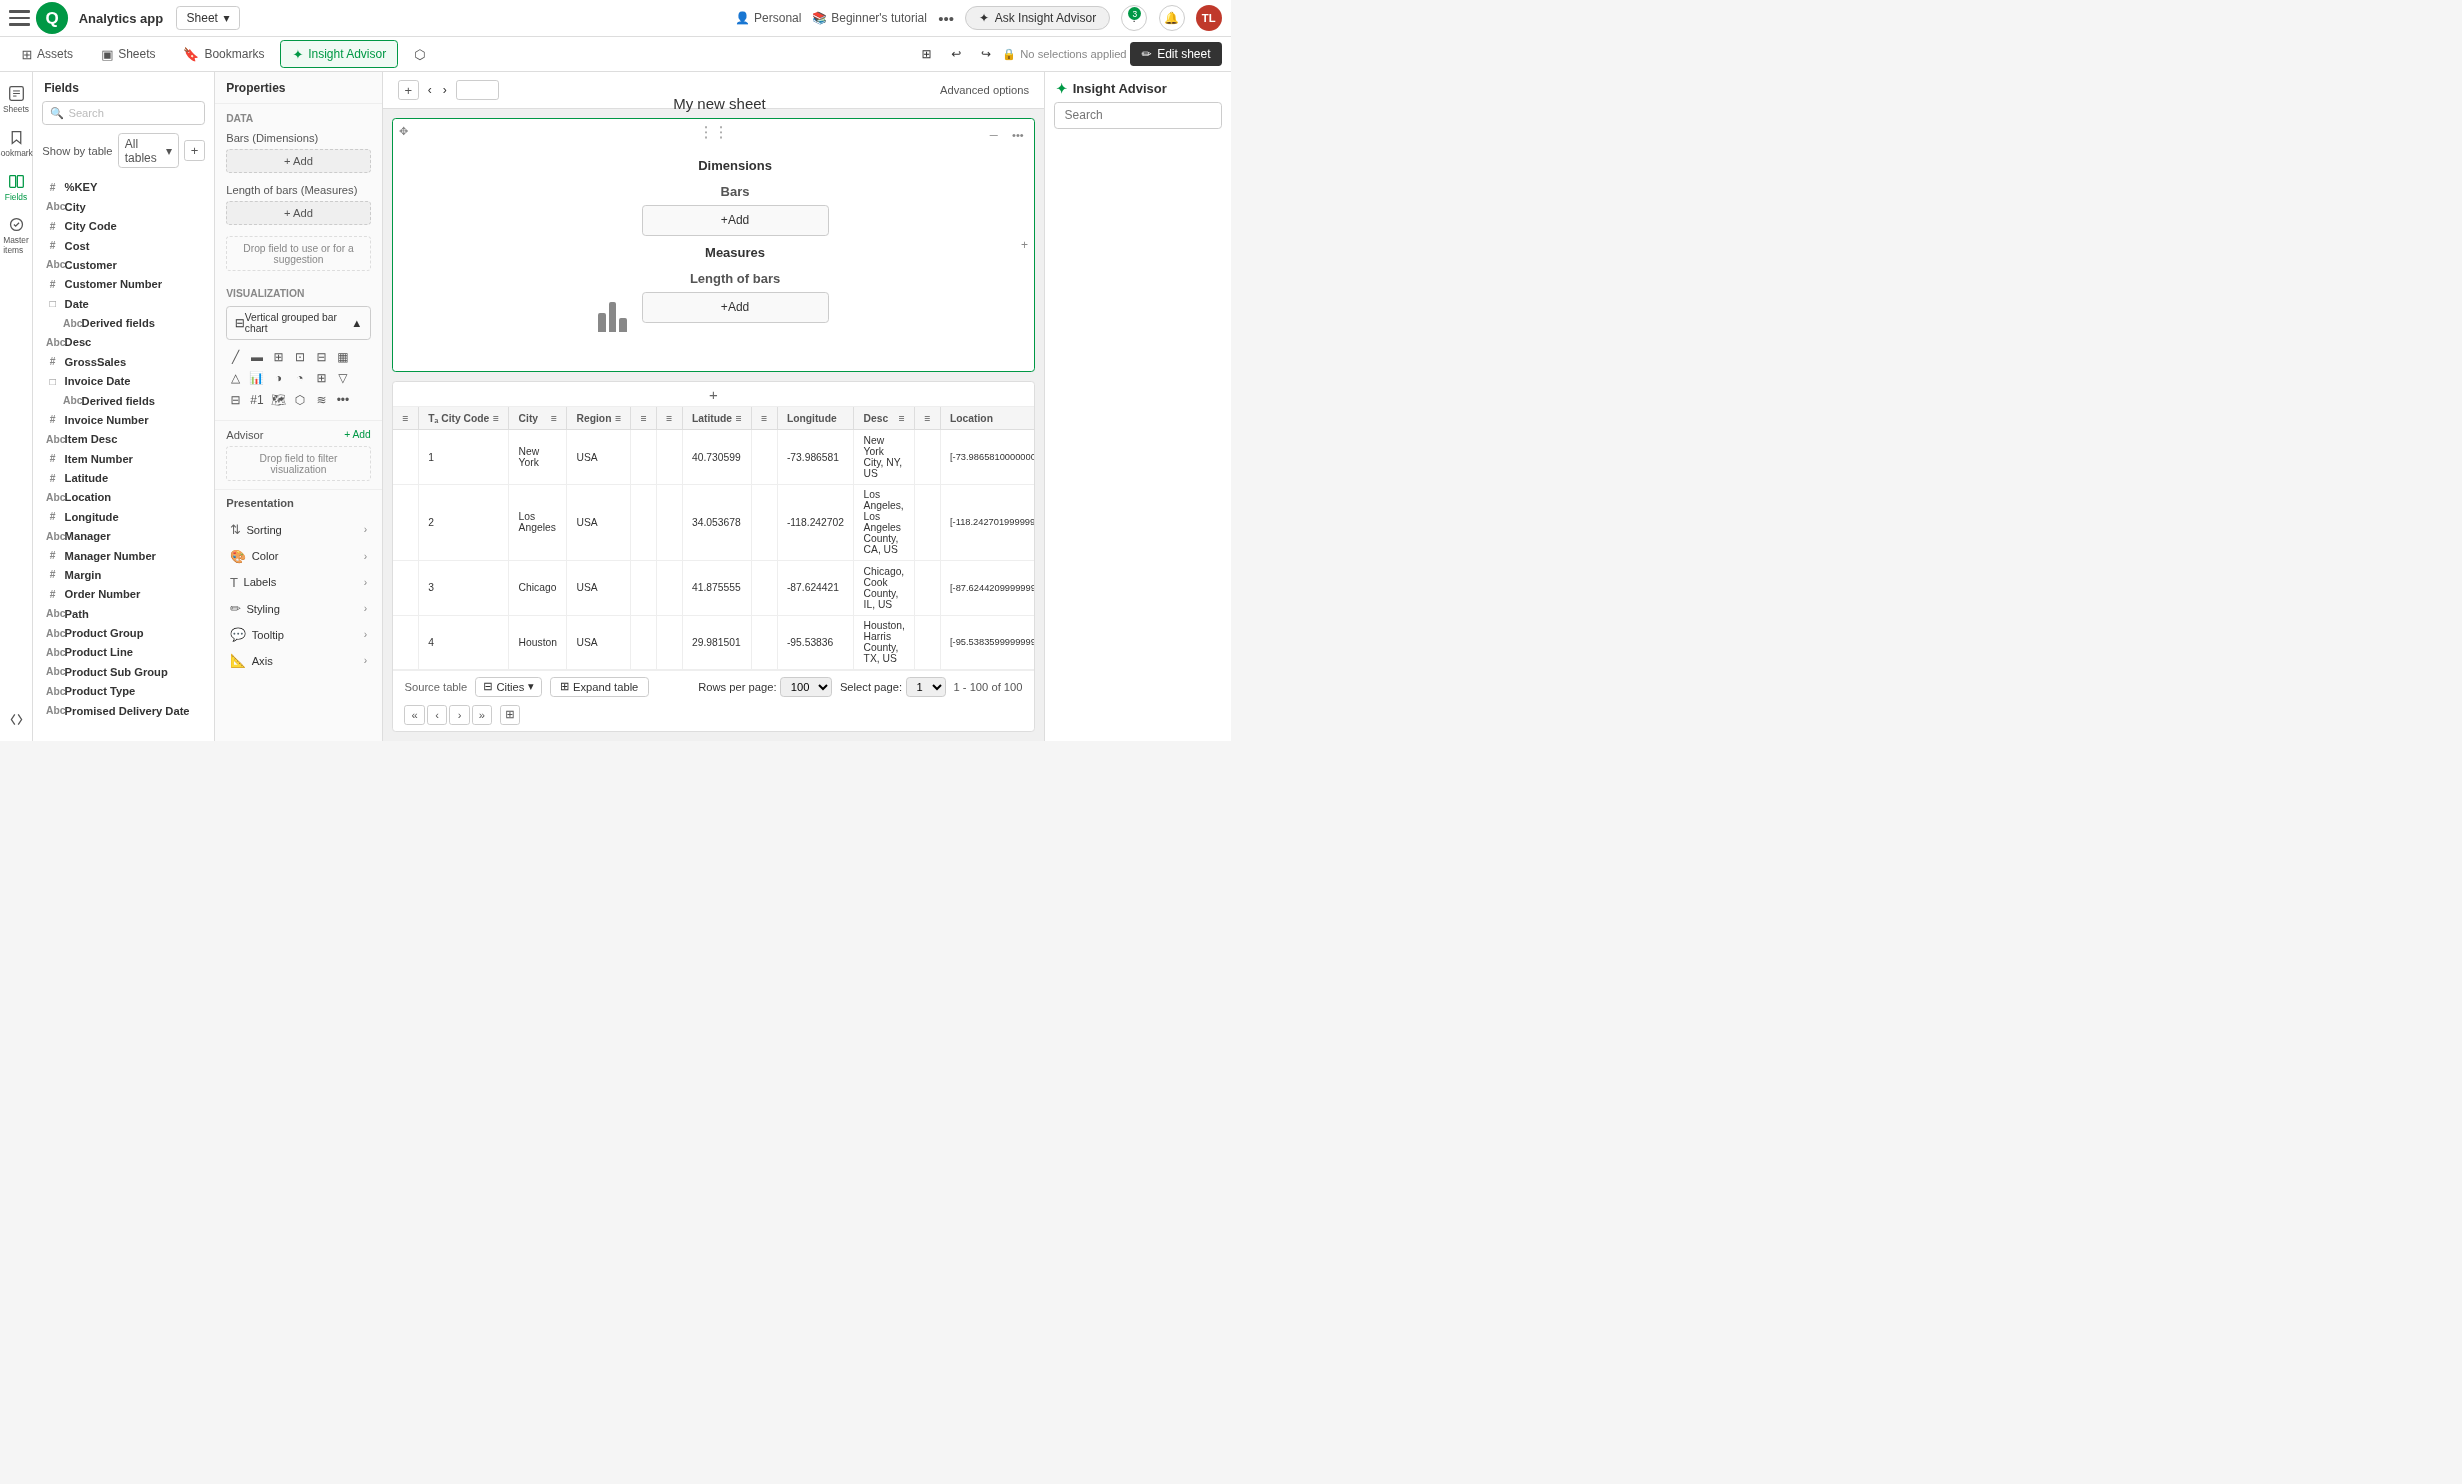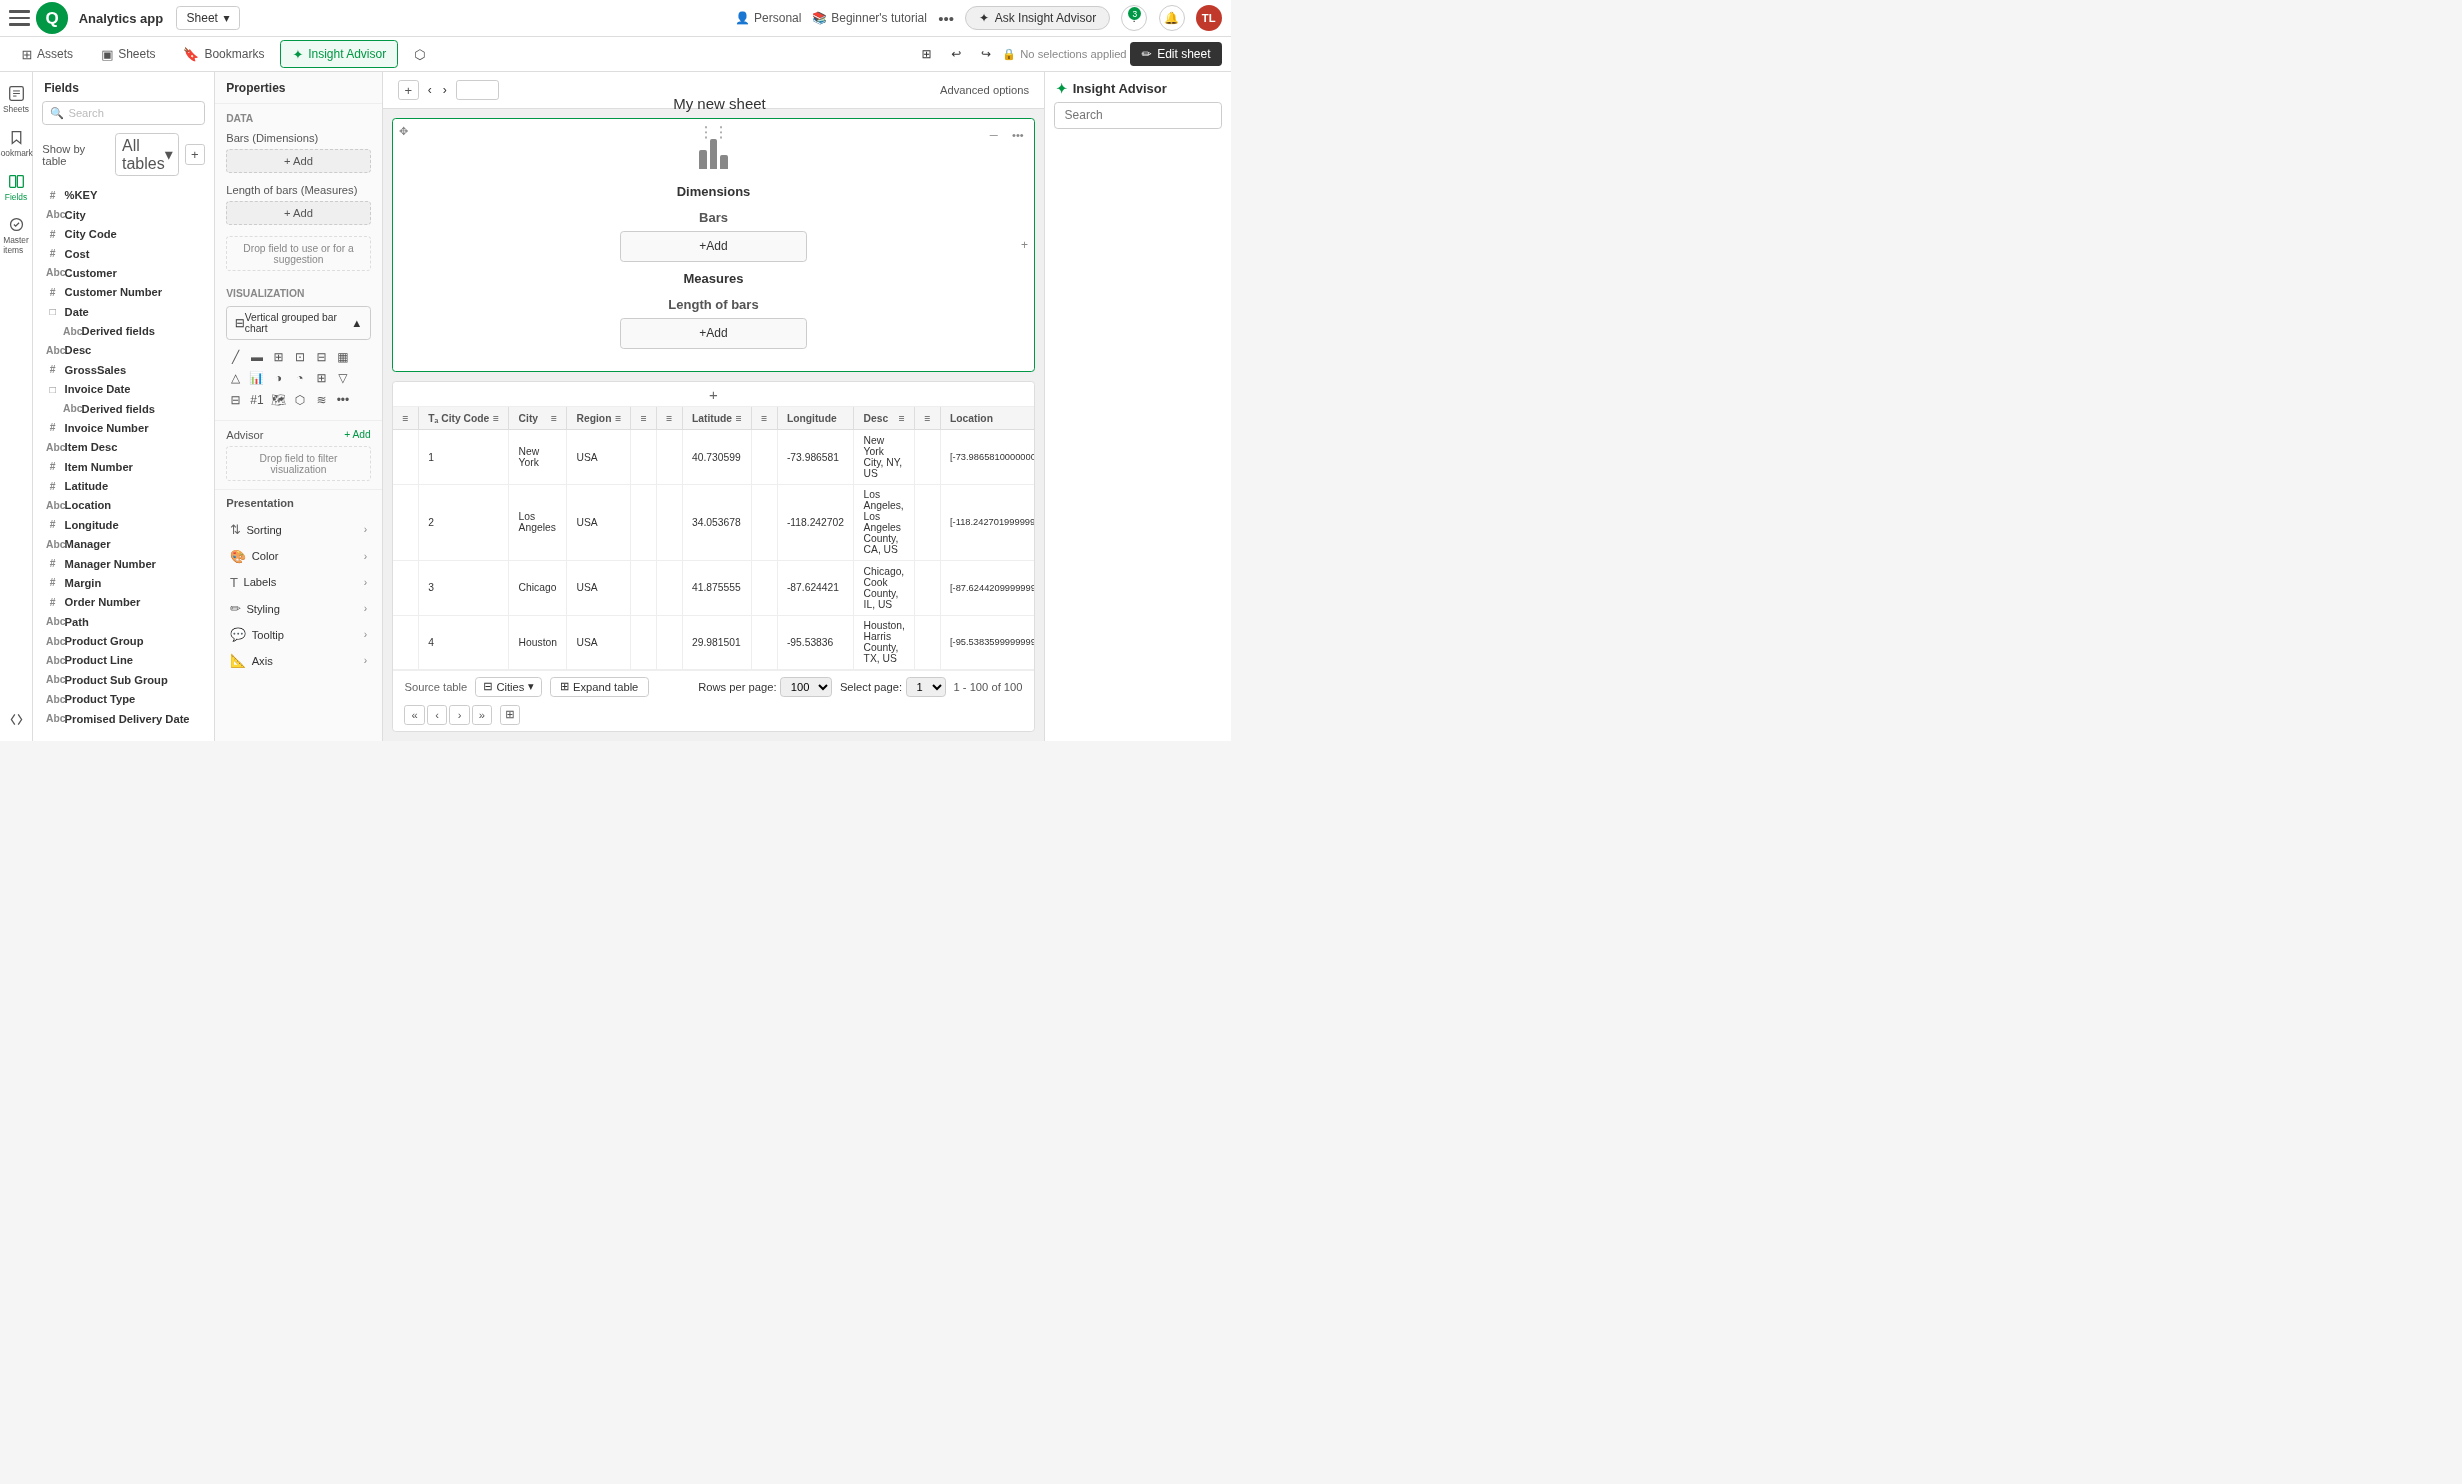--- a/index.html
+++ b/index.html
@@ -73,21 +73,21 @@
       width: 182px; background: #fff; border-right: 0.9px solid #ddd;
       display: flex; flex-direction: column; overflow: hidden;
     }
     .fields-header { padding: 9.3px 11.2px 5.6px; font-size: 12px; font-weight: 600; }
     .fields-search {
       margin: 0 9.3px 7.5px; padding: 4.7px 7.5px; border: 0.9px solid #ccc; border-radius: 3.7px;
       font-size: 11.2px; color: #888; display: flex; align-items: center; gap: 3.7px;
     }
     .show-by-table { padding: 0 9.3px 7.5px; display: flex; align-items: center; gap: 5.6px; font-size: 11.2px; color: #555; }
     .table-select {
-      flex: 1; border: 0.9px solid #ccc; border-radius: 3.7px; padding: 2.8px 5.6px; font-size: 16px; cursor: pointer;
+      flex: 1; border: 0.9px solid #ccc; border-radius: 3.7px; padding: 2.8px 5.6px; font-size: 12px; cursor: pointer;
       display: flex; align-items: center; justify-content: space-between;
     }
     .fields-list { flex: 1; overflow-y: auto; padding: 1.9px 0; }
     .field-item {
       display: flex; align-items: center; gap: 5.6px; padding: 3.7px 13px; cursor: pointer; font-size: 11.2px; color: #333;
     }
     .field-type { font-size: 10.3px; color: #888; font-weight: bold; width: 13px; text-align: center; flex-shrink: 0; }
     .field-name { font-size: 11.2px; color: #333; font-weight: bold; }
     .field-subitem { margin-left: 17px; }
 
@@ -136,21 +136,21 @@
       border-bottom: 0.9px solid #ddd;
     }
     .sheet-title { font-size: 15px; font-weight: 400; flex: 1; text-align: center; margin-top: 26px; }
     .adv-options-btn { font-size: 11.2px; color: #555; cursor: pointer; }
 
     .canvas-content { flex: 1; position: relative; overflow: hidden; display: flex; flex-direction: column; }
     .chart-box {
       margin: 9.3px; background: #fff; border: 1.9px solid #009845; border-radius: 3.7px;
       flex: 1; display: flex; align-items: center; justify-content: center; position: relative; min-height: 233px;
     }
-    .chart-placeholder { display: flex; flex-direction: column; align-items: center; gap: 15px; }
+    .chart-placeholder { display: flex; align-items: flex-end; gap: 15px; }
     .chart-bar-icon { display: flex; align-items: flex-end; gap: 2.8px; height: 37px; }
     .chart-bar { background: #888; border-radius: 1.9px 1.9px 0 0; }
     .chart-dims { text-align: center; }
     .chart-dims h3 { font-size: 13px; font-weight: 600; margin-bottom: 11.2px; }
     .chart-section { margin-bottom: 9.3px; }
     .chart-section h4 { font-size: 13px; color: #555; margin-bottom: 5.6px; }
     .chart-add-btn {
       display: flex; align-items: center; justify-content: center; width: 187px;
       border: 0.9px solid #ccc; border-radius: 3.7px; padding: 7.5px; cursor: pointer; font-size: 12px; color: #333;
       background: #f9f9f9;

